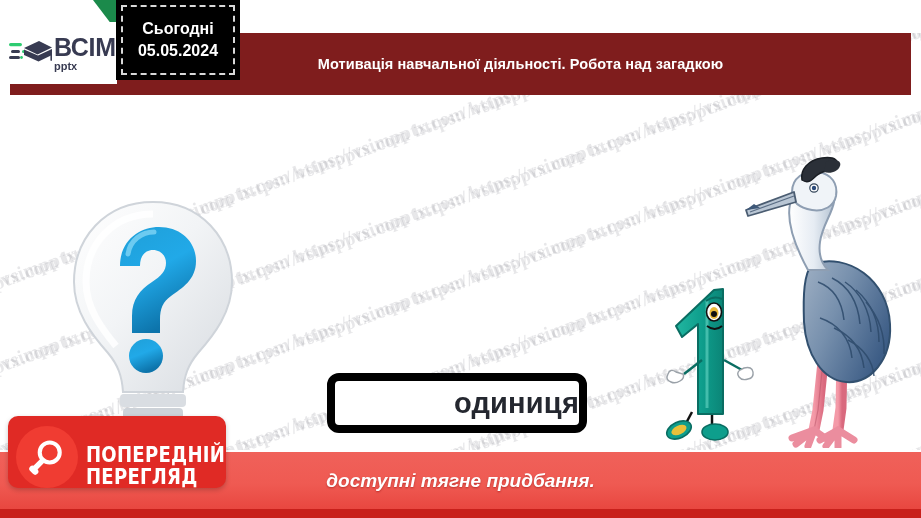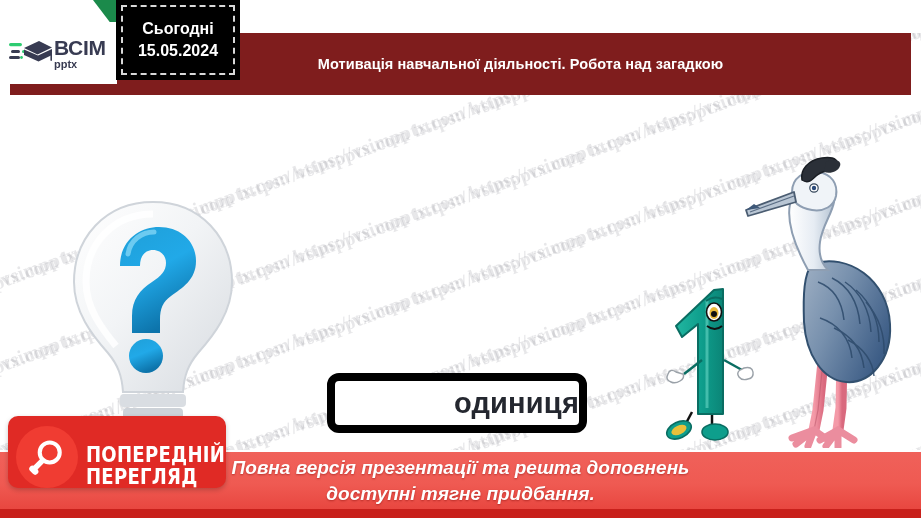--- a/index.html
+++ b/index.html
@@ -62,21 +62,21 @@
     display:flex;
     align-items:center;
     padding-left:8px;
   }
   #logo-mark { width:44px; height:34px; flex:0 0 44px; }
   #logo-text {
     display:flex; flex-direction:column;
     line-height:1; margin-left:2px;
   }
   #logo-text .brand {
-    font-size:21px; font-weight:700; color:#383b52;
+    font-size:25px; font-weight:700; color:#383b52;
     letter-spacing:-0.3px;
   }
   #logo-text .sub {
     font-size:11px; font-weight:600; color:#383b52;
     text-align:left; margin-top:1px;
   }
 
   #header-bar {
     position:absolute;
     left:10px; top:33px;
@@ -282,21 +282,21 @@
       </svg>
     </span>
     <span id="logo-text">
       <span class="brand">ВСІМ</span>
       <span class="sub">pptx</span>
     </span>
   </div>
 
   <div id="date-badge">
     <span class="dline">Сьогодні</span>
-    <span class="dline">15.05.2024</span>
+    <span class="dline">05.05.2024</span>
   </div>
 
   <span id="bulb">
     <svg viewBox="0 0 190 232" width="190" height="232" aria-hidden="true">
       <defs>
         <linearGradient id="glassG" x1="0" y1="0" x2="1" y2="1">
           <stop offset="0%" stop-color="#ffffff"></stop>
           <stop offset="45%" stop-color="#f2f4f6"></stop>
           <stop offset="100%" stop-color="#d7dbe0"></stop>
         </linearGradient>
@@ -422,18 +422,17 @@
       </svg>
     </span>
     <span id="preview-labels">
       <span>ПОПЕРЕДНІЙ</span>
       <span>ПЕРЕГЛЯД</span>
     </span>
   </div>
 
   <div id="bottom-white-gap"></div>
   <div id="bottom-banner">
-    <span class="bline">Повна версія презентації та решта доповнень</span>
     <span class="bline">доступні тягне придбання.</span>
   </div>
   <div id="bottom-strip"></div>
 
 </div>
 
 </body></html>

